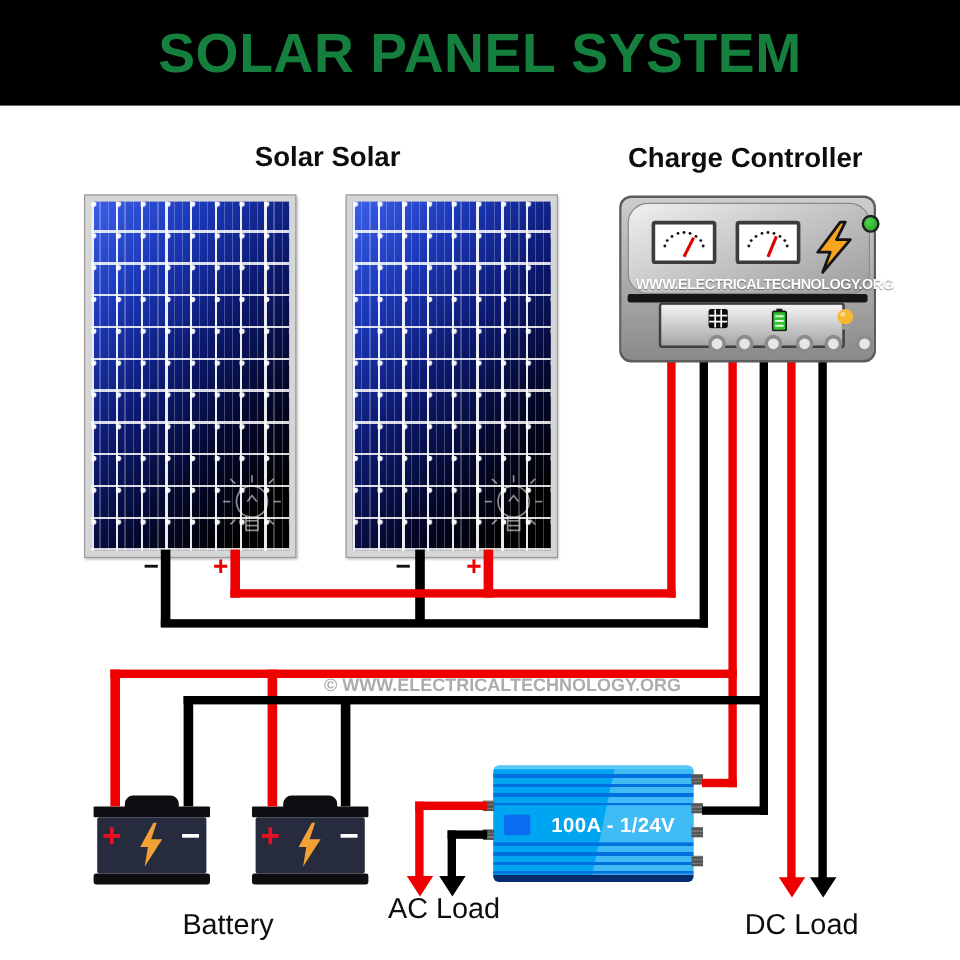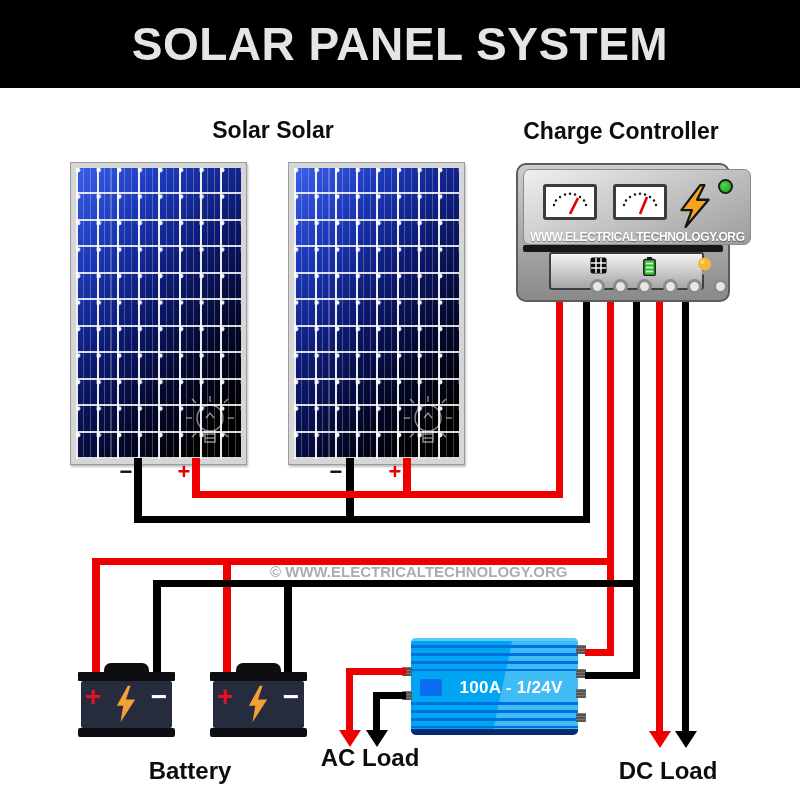--- a/index.html
+++ b/index.html
@@ -1,24 +1,24 @@
 <!DOCTYPE html>
 <html><head>
 <meta charset="utf-8">
 <style>
   html,body{margin:0;padding:0;background:#fff;}
   #canvas{position:relative;width:800px;height:800px;background:#fff;overflow:hidden;
           font-family:"Liberation Sans",sans-serif;}
   .abs{position:absolute;}
   
   #banner{left:0;top:0;width:800px;height:88px;background:#000;display:flex;align-items:center;justify-content:center;}
-  #banner h1{margin:0;color:#e5e5e5;font-size:46px;font-weight:800;letter-spacing:0.5px;white-space:nowrap;}
+  #banner h1{margin:0;color:#15803d;font-size:46px;font-weight:800;letter-spacing:0.5px;white-space:nowrap;}
   
   .hdr{font-weight:bold;font-size:23px;color:#0d0d0d;text-align:center;}
-  .biglabel{font-weight:bold;font-size:24px;color:#0d0d0d;text-align:center;}
+  .biglabel{font-weight:normal;font-size:24px;color:#0d0d0d;text-align:center;}
   
   .panel{width:175px;height:301px;background:#d6d6d6;border:1px solid #9b9b9b;box-shadow:1px 2px 2px rgba(0,0,0,.25);}
   .panel-face{position:absolute;left:5px;top:5px;right:5px;bottom:5px;
     background-image:
       radial-gradient(circle at 2px 2px, rgba(255,255,255,.95) 1.9px, rgba(255,255,255,0) 2.8px),
       repeating-linear-gradient(90deg, rgba(255,255,255,.25) 0 1px, rgba(0,0,0,0) 1px 6.9px),
       repeating-linear-gradient(90deg, rgba(255,255,255,.9) 0 2px, rgba(0,0,0,0) 2px 20.6px),
       repeating-linear-gradient(0deg, rgba(255,255,255,.85) 0 2px, rgba(0,0,0,0) 2px 26.5px),
       linear-gradient(133deg,#3b5fe8 0%,#1b38b8 22%,#0c1a72 45%,#04082e 68%,#000 88%);
     background-size:20.6px 26.5px,auto,auto,auto,auto;}
@@ -26,22 +26,22 @@
   .pol{font-weight:bold;font-size:22px;width:24px;text-align:center;}
   .pol.neg{color:#101010;} .pol.pos{color:#e80000;}
   
   .wire{position:absolute;}
   .wire.r{background:#ee0000;} .wire.k{background:#000;}
   .arrow{position:absolute;width:0;height:0;border-left:11px solid transparent;border-right:11px solid transparent;}
   .arrow.r{border-top:17px solid #ee0000;} .arrow.k{border-top:17px solid #000;}
   
   #controller{left:516px;top:163px;width:214px;height:139px;border:2px solid #5c5c5c;border-radius:10px;
     background:linear-gradient(180deg,#cdcdcd 0%,#a9a9a9 55%,#8a8a8a 100%);box-sizing:border-box;}
-  #ctl-top{left:5px;top:4px;width:200px;height:74px;border:1px solid #8a8a8a;border-radius:7px;
-    background:linear-gradient(155deg,#f0f0f0 0%,#c9c9c9 45%,#9c9c9c 100%);padding-left:26px;}
+  #ctl-top{left:5px;top:4px;width:200px;height:74px;border:1px solid #8a8a8a;border-radius:17px;
+    background:linear-gradient(155deg,#f0f0f0 0%,#c9c9c9 45%,#9c9c9c 100%);}
   .meter{background:#fff;border:3px solid #3c3c3c;border-radius:3px;}
   #ctl-band{left:5px;top:80px;width:200px;height:7px;background:#161616;border-radius:2px;}
   #ctl-block{left:31px;top:87px;width:155px;height:38px;border:2px solid #3f3f3f;border-radius:3px;box-sizing:border-box;
     background:linear-gradient(180deg,#f4f4f4,#a5a5a5);}
   .term{position:absolute;width:9px;height:9px;border-radius:50%;background:#e6e6e6;border:3px solid #8b8b8b;}
   #ctl-url{left:6px;top:60px;width:198px;text-align:center;color:#fff;font-weight:bold;font-size:12px;
     letter-spacing:-0.4px;text-shadow:0 1px 1px rgba(0,0,0,.45);white-space:nowrap;}
   #led{left:194px;top:9px;width:11px;height:11px;border-radius:50%;border:2px solid #1e1e1e;
     background:radial-gradient(circle at 35% 35%,#52d452,#18a018);}
   

